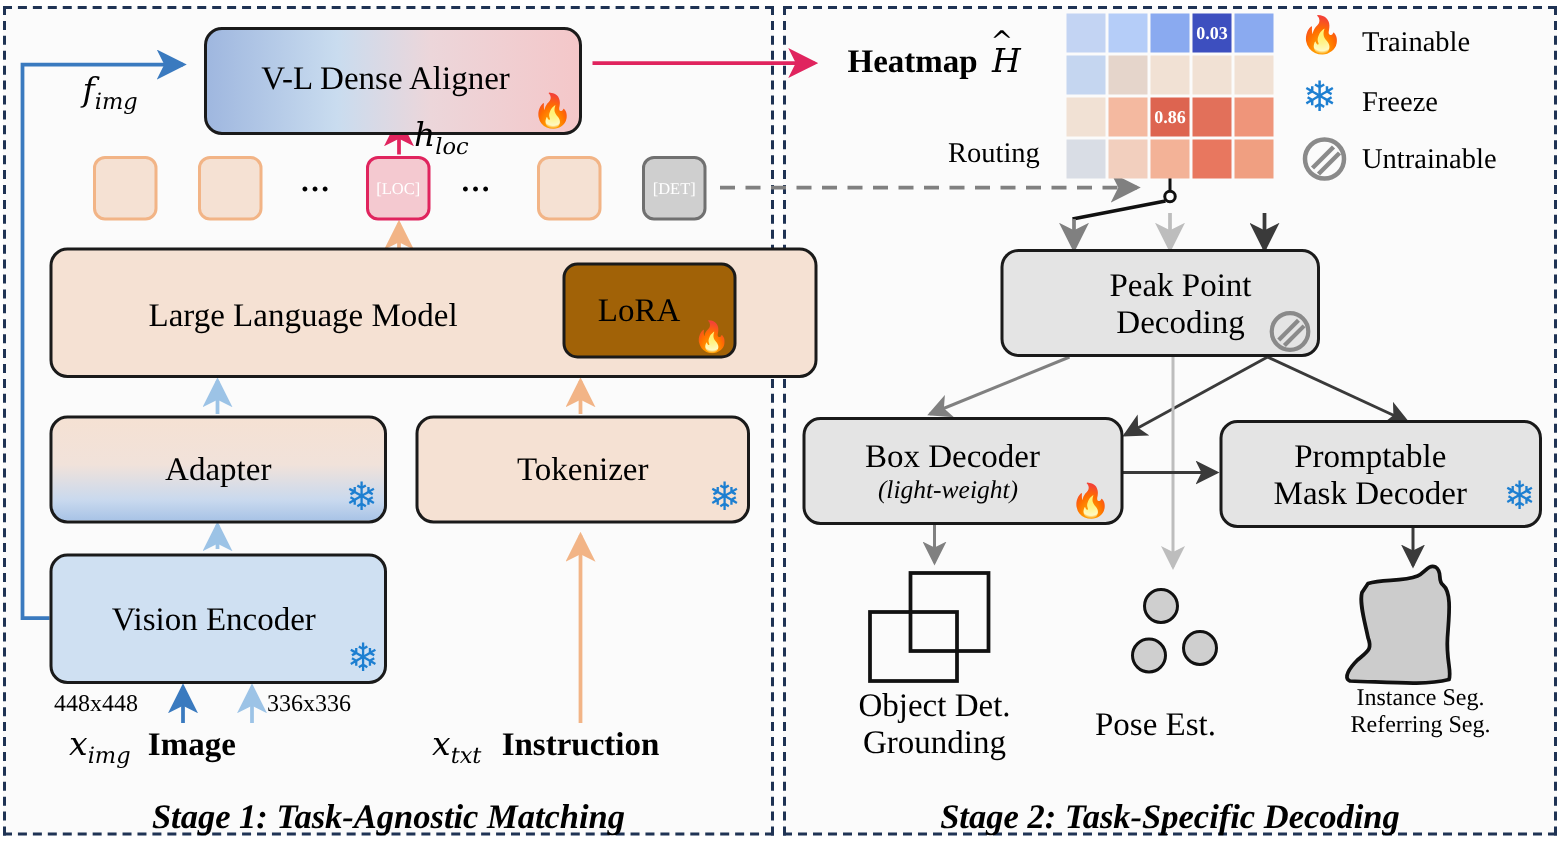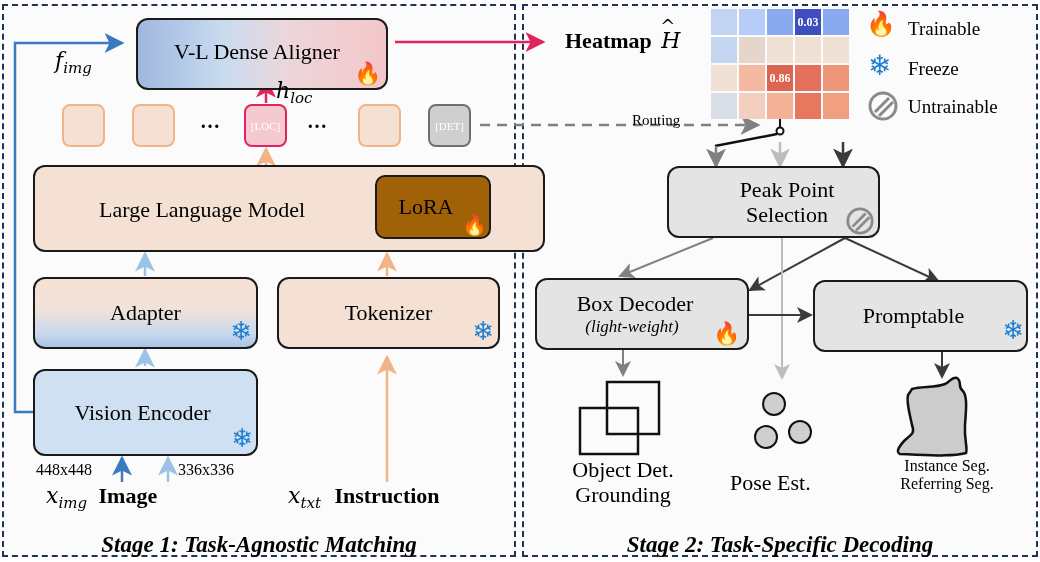--- a/index.html
+++ b/index.html
@@ -155,21 +155,21 @@
 </div>
 
 <div class="stage" style="left:0;width:518px;top:520px;">Stage 1: Task-Agnostic Matching</div>
 
 <div class="abs" style="left:565px;top:28px;font-size:22px;">
   <b>Heatmap</b>
   <span class="math" style="position:relative;margin-left:4px;">
     <span style="position:absolute;left:-1px;top:-12px;font-size:18px;font-style:normal;">^</span><span>H</span>
   </span>
 </div>
-<div class="abs" style="left:632px;top:112px;font-size:15px;">Routing</div>
+<div class="abs" style="left:632px;top:92px;font-size:19px;">Routing</div>
 
 <div class="abs" style="left:711px;top:9px;width:140px;height:108px;" id="heatmap">
     <div class="cell" style="left: 0px; top: 0px; background: rgb(195, 212, 243);"></div>
     <div class="cell" style="left: 28px; top: 0px; background: rgb(181, 205, 248);"></div>
     <div class="cell" style="left: 56px; top: 0px; background: rgb(138, 170, 240);"></div>
     <div class="cell" style="left: 84px; top: 0px; background: rgb(61, 79, 191);">0.03</div>
     <div class="cell" style="left: 112px; top: 0px; background: rgb(138, 170, 240);"></div>
     <div class="cell" style="left: 0px; top: 28px; background: rgb(197, 214, 240);"></div>
     <div class="cell" style="left: 28px; top: 28px; background: rgb(229, 213, 203);"></div>
     <div class="cell" style="left: 56px; top: 28px; background: rgb(241, 225, 212);"></div>
@@ -195,36 +195,37 @@
   <svg class="icon" width="32" height="32" style="left:5px;top:82px;" viewBox="0 0 32 32">
     <circle cx="16" cy="16" r="13" fill="none" stroke="#8a8a8a" stroke-width="3"></circle>
     <line x1="8" y1="22" x2="22" y2="8" stroke="#8a8a8a" stroke-width="3"></line>
     <line x1="12" y1="26" x2="26" y2="12" stroke="#8a8a8a" stroke-width="3"></line>
   </svg>
   <span class="abs" style="left:46px;top:88px;font-size:19px;">Untrainable</span>
 </div>
 
 <div class="box" style="left:667px;top:166px;width:213px;height:72px;background:#e4e4e4;flex-direction:column;padding-left:27px;">
   <span class="lbl">Peak Point</span>
-  <span class="lbl">Selection</span>
+  <span class="lbl">Decoding</span>
   <svg class="icon" width="30" height="30" style="left:176px;top:38px;" viewBox="0 0 32 32">
     <circle cx="16" cy="16" r="13" fill="none" stroke="#8a8a8a" stroke-width="3"></circle>
     <line x1="8" y1="22" x2="22" y2="8" stroke="#8a8a8a" stroke-width="3"></line>
     <line x1="12" y1="26" x2="26" y2="12" stroke="#8a8a8a" stroke-width="3"></line>
   </svg>
 </div>
 
 <div class="box" style="left:535px;top:278px;width:214px;height:72px;background:#e4e4e4;flex-direction:column;">
   <span class="lbl" style="margin-right:14px;">Box Decoder</span>
   <span style="font-style:italic;font-size:17px;margin-right:20px;">(light-weight)</span>
   <span class="icon" style="right:6px;bottom:3px;font-size:22px;line-height:1;">🔥</span>
 </div>
 
 <div class="box" style="left:813px;top:280px;width:215px;height:72px;background:#e4e4e4;flex-direction:column;">
   <span class="lbl" style="margin-right:14px;">Promptable</span>
+  <span class="lbl" style="margin-right:14px;">Mask Decoder</span>
   <span class="icon" style="right:2px;bottom:6px;font-size:26px;line-height:1;color:#1d7fd1;">❄</span>
 </div>
 
 <div class="abs" style="left:555px;top:457px;width:136px;text-align:center;font-size:22px;line-height:1.15;">
   <div>Object Det.</div>
   <div>Grounding</div>
 </div>
 <div class="abs" style="left:730px;top:470px;font-size:22px;">Pose Est.</div>
 <div class="abs" style="left:862px;top:457px;width:170px;text-align:center;font-size:16px;line-height:1.15;">
   <div>Instance Seg.</div>

